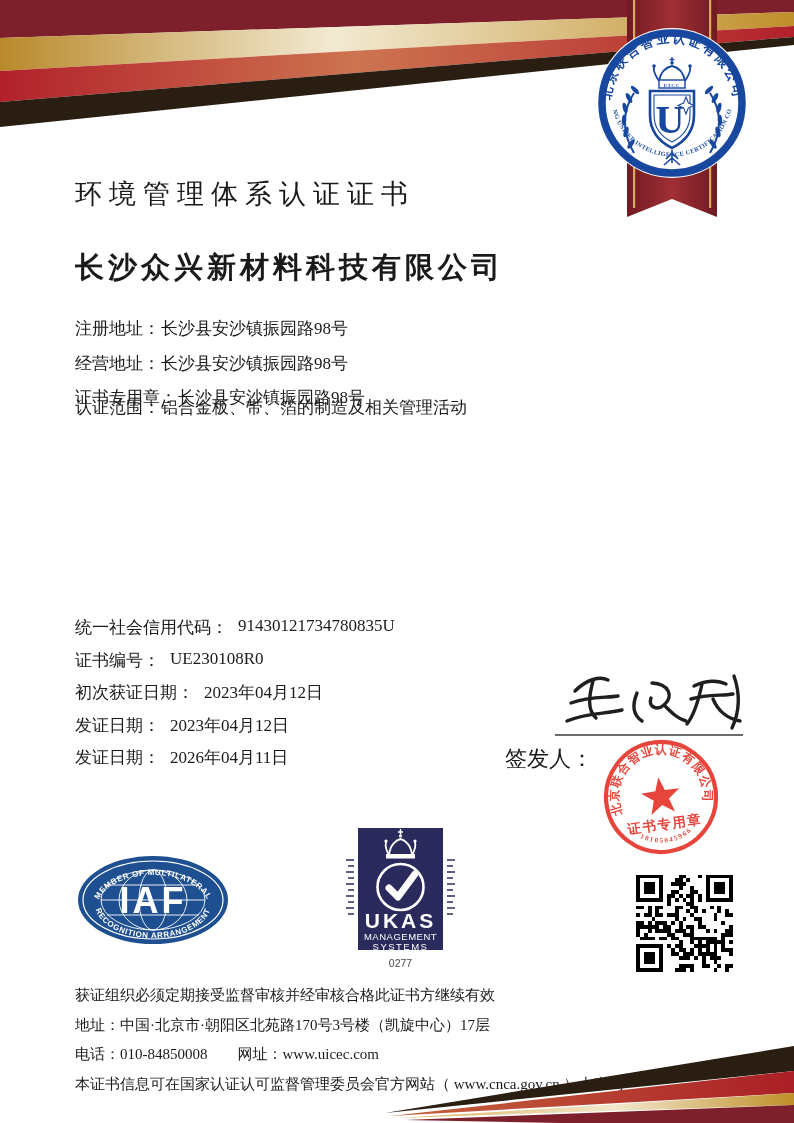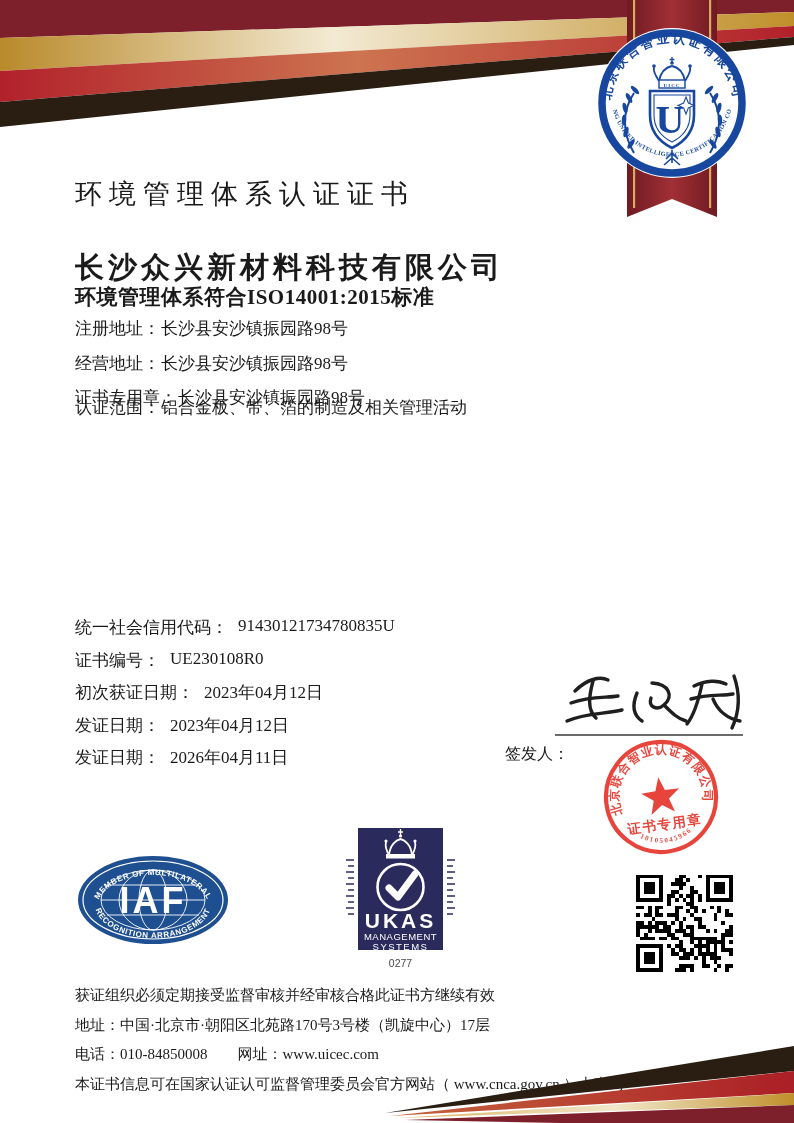--- a/index.html
+++ b/index.html
@@ -15,21 +15,21 @@
 
   .addr-block{left:75px;top:317px;font-size:17px}
   .row{display:flex;margin-bottom:11.5px;white-space:nowrap}
   .row .lbl{margin-right:1px}
   .scope-block{left:75px;top:396px;font-size:17px}
 
   .detail-block{left:75px;top:616px;font-size:17px}
   .detail-block .row{margin-bottom:9.5px}
   .detail-block .lbl{margin-right:10px}
 
-  .signer-label{left:505px;top:744px;font-size:16px;white-space:nowrap}
+  .signer-label{left:505px;top:744px;font-size:22px;white-space:nowrap}
 
   .footer-block{left:75px;top:986px;font-size:15px}
   .footer-line{margin-bottom:10.5px;white-space:nowrap}
 </style>
 </head>
 <body>
 
 <div class="page">
 
   <svg class="abs" style="left:0;top:0" width="794" height="140" viewBox="0 0 794 140">
@@ -116,21 +116,20 @@
       <ellipse cx="117" cy="67" rx="5.5" ry="2.2" transform="rotate(135 117 67)"></ellipse>
     </g>
     <g stroke="#17479e" stroke-width="1.6" fill="none">
       <path d="M 80,127 L 80,140 M 74,136 L 80,130 L 86,136 M 72,142 L 80,135 L 88,142"></path>
     </g>
   </svg>
 
   <div class="abs cert-title">环境管理体系认证证书</div>
 
   <div class="abs company-name">长沙众兴新材料科技有限公司</div>
-  <div class="abs standard-line">环境管理体系符合ISO14001:2015标准</div>
 
   <div class="abs addr-block">
     <div class="row">
       <span class="lbl">注册地址：</span>
       <span>长沙县安沙镇振园路98号</span>
     </div>
     <div class="row">
       <span class="lbl">经营地址：</span>
       <span>长沙县安沙镇振园路98号</span>
     </div>

